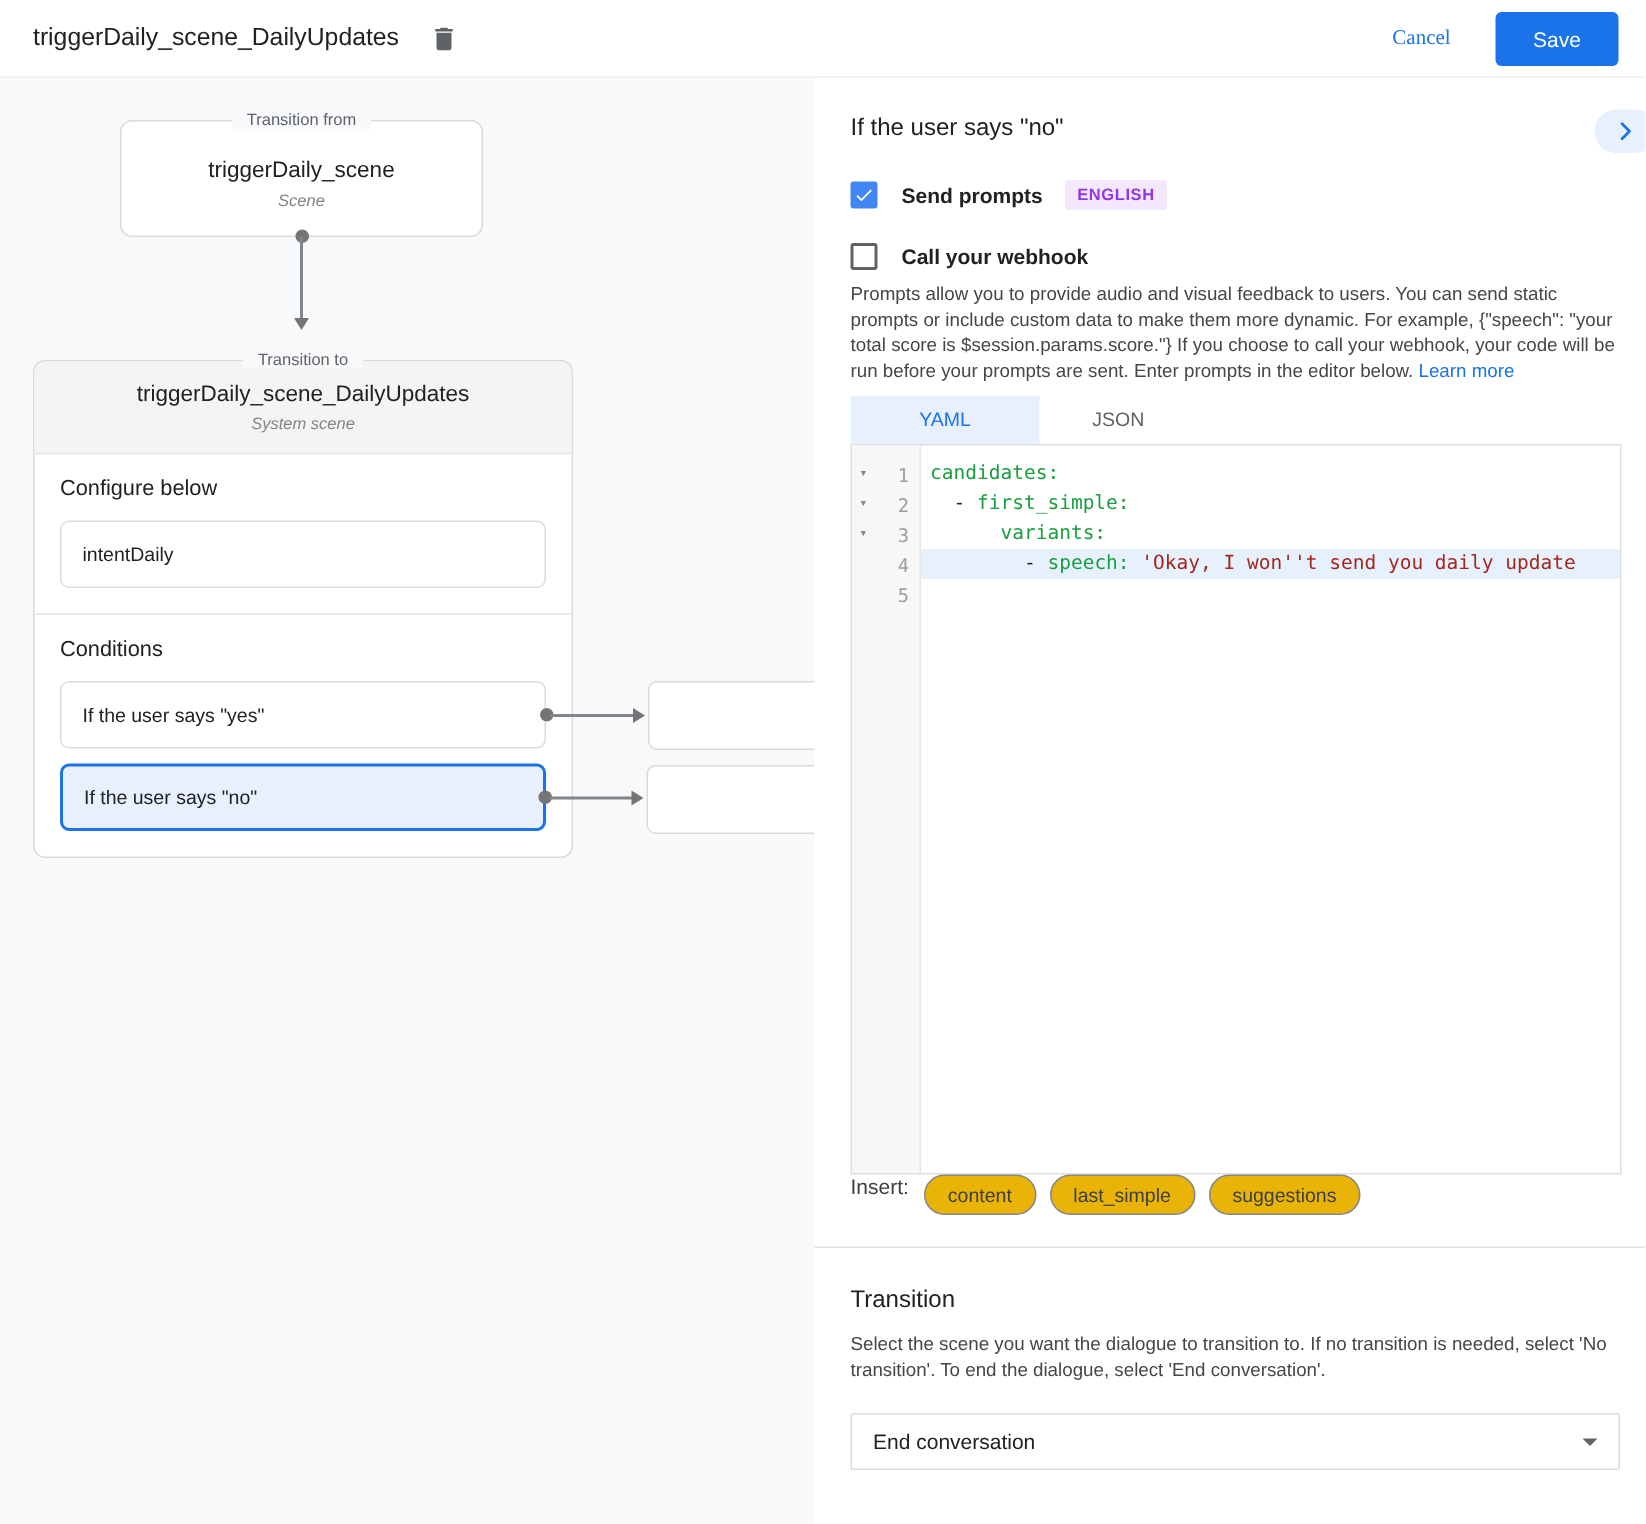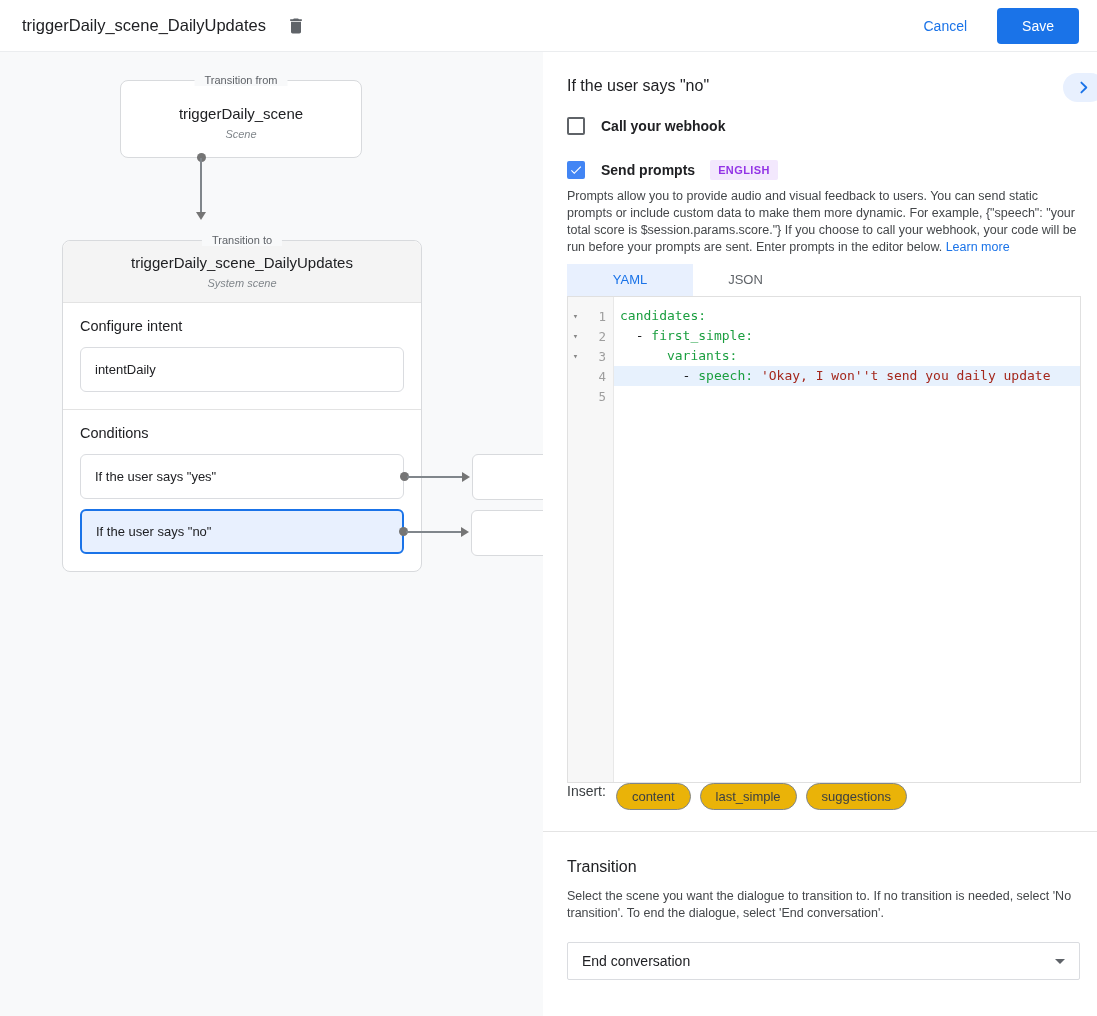--- a/index.html
+++ b/index.html
@@ -7,30 +7,30 @@
     font-family:"Liberation Sans", sans-serif; color:#202124; }
 
   
   .topbar { height:52px; background:#fff; border-bottom:1px solid #ebedef;
     display:flex; align-items:center; padding:0 18px 0 22px; }
   .topbar-title { font-size:16.5px; font-weight:500; color:#202124; }
   .trash-btn { margin-left:16px; width:28px; height:28px; display:flex;
     align-items:center; justify-content:center; cursor:pointer; background:none; border:none; }
   .topbar-spacer { flex:1; }
   .cancel-btn { color:#1a73e8; font-size:14px; font-weight:500; background:none;
-    border:none; cursor:pointer; margin-right:30px; font-family:Liberation Sans, sans-serif; }
+    border:none; cursor:pointer; margin-right:30px; font-family:Liberation Serif, serif; }
   .save-btn { background:#1a73e8; color:#fff; font-size:14px; font-weight:500;
     border:none; border-radius:4px; padding:10px 25px; cursor:pointer; font-family:inherit; }
 
   .main { display:flex; height:964px; }
 
   
   .canvas { width:543px; background:#f8f9fa; position:relative; overflow:hidden; flex:none; }
 
-  .flow-node { position:absolute; background:#fff; border:1px solid #d8dadd; border-radius:8px;margin-left:40px; }
+  .flow-node { position:absolute; background:#fff; border:1px solid #d8dadd; border-radius:8px; }
   .group-label { position:absolute; top:-7px; left:50%; transform:translateX(-50%);
     background:#f8f9fa; padding:0 10px; font-size:11px; color:#5f6368; white-space:nowrap; }
   .node-title { text-align:center; font-size:15px; color:#202124; }
   .node-subtitle { text-align:center; font-size:11px; color:#80868b; margin-top:6px;font-style:italic; }
 
   .from-node { left:80px; top:28px; width:242px; height:78px; }
   .from-node .node-title { margin-top:24px; }
 
   .to-node { left:22px; top:188px; width:360px; height:332px; }
   .to-node-header { background:#f4f4f4; border-bottom:1px solid #e3e3e3;
@@ -152,21 +152,21 @@
     <div class="v-arrow"></div>
 
     <div class="flow-node to-node">
       <span class="group-label">Transition to</span>
       <div class="to-node-header">
         <div class="node-title">triggerDaily_scene_DailyUpdates</div>
         <div class="node-subtitle">System scene</div>
       </div>
 
       <div class="node-section">
-        <div class="section-label">Configure intent</div>
+        <div class="section-label">Configure below</div>
         <div class="field-box">
           <span>intentDaily</span>
         </div>
       </div>
 
       <div class="node-section">
         <div class="section-label">Conditions</div>
 
         <div class="field-box cond-box">
           <span>If the user says "yes"</span>
@@ -192,39 +192,39 @@
     <button class="collapse-btn">
       <span style="display:flex;">
         <svg viewBox="0 0 24 24" width="17" height="17" fill="none" stroke="#1a73e8" stroke-width="2.6" stroke-linecap="round" stroke-linejoin="round">
           <path d="M9 5l7 7-7 7"></path>
         </svg>
       </span>
     </button>
 
     <div class="panel-title-row">
       <span class="panel-title">If the user says "no"</span>
-    </div>
-
-    <div class="check-row">
-      <span class="cbx"></span>
-      <span class="check-label">Call your webhook</span>
     </div>
 
     <div class="check-row second">
       <span class="cbx checked">
         <span style="display:flex;">
           <svg viewBox="0 0 24 24" width="14" height="14" fill="#ffffff">
             <path d="M9 16.2L4.8 12l-1.4 1.4L9 19 21 7l-1.4-1.4z"></path>
           </svg>
         </span>
       </span>
       <span class="check-label">Send prompts</span>
       <span class="lang-badge">ENGLISH</span>
     </div>
 
+    <div class="check-row">
+      <span class="cbx"></span>
+      <span class="check-label">Call your webhook</span>
+    </div>
+
     <p class="desc"><span>Prompts allow you to provide audio and visual feedback to users. You can send static prompts or include custom data to make them more dynamic. For example, {"speech": "your total score is $session.params.score."} If you choose to call your webhook, your code will be run before your prompts are sent. Enter prompts in the editor below. </span><a class="learn-more">Learn more</a></p>
 
     <div class="tabs">
       <div class="tab yaml active">YAML</div>
       <div class="tab json">JSON</div>
     </div>
 
     <div class="editor">
       <div class="gutter">
         <div class="gutter-row">

